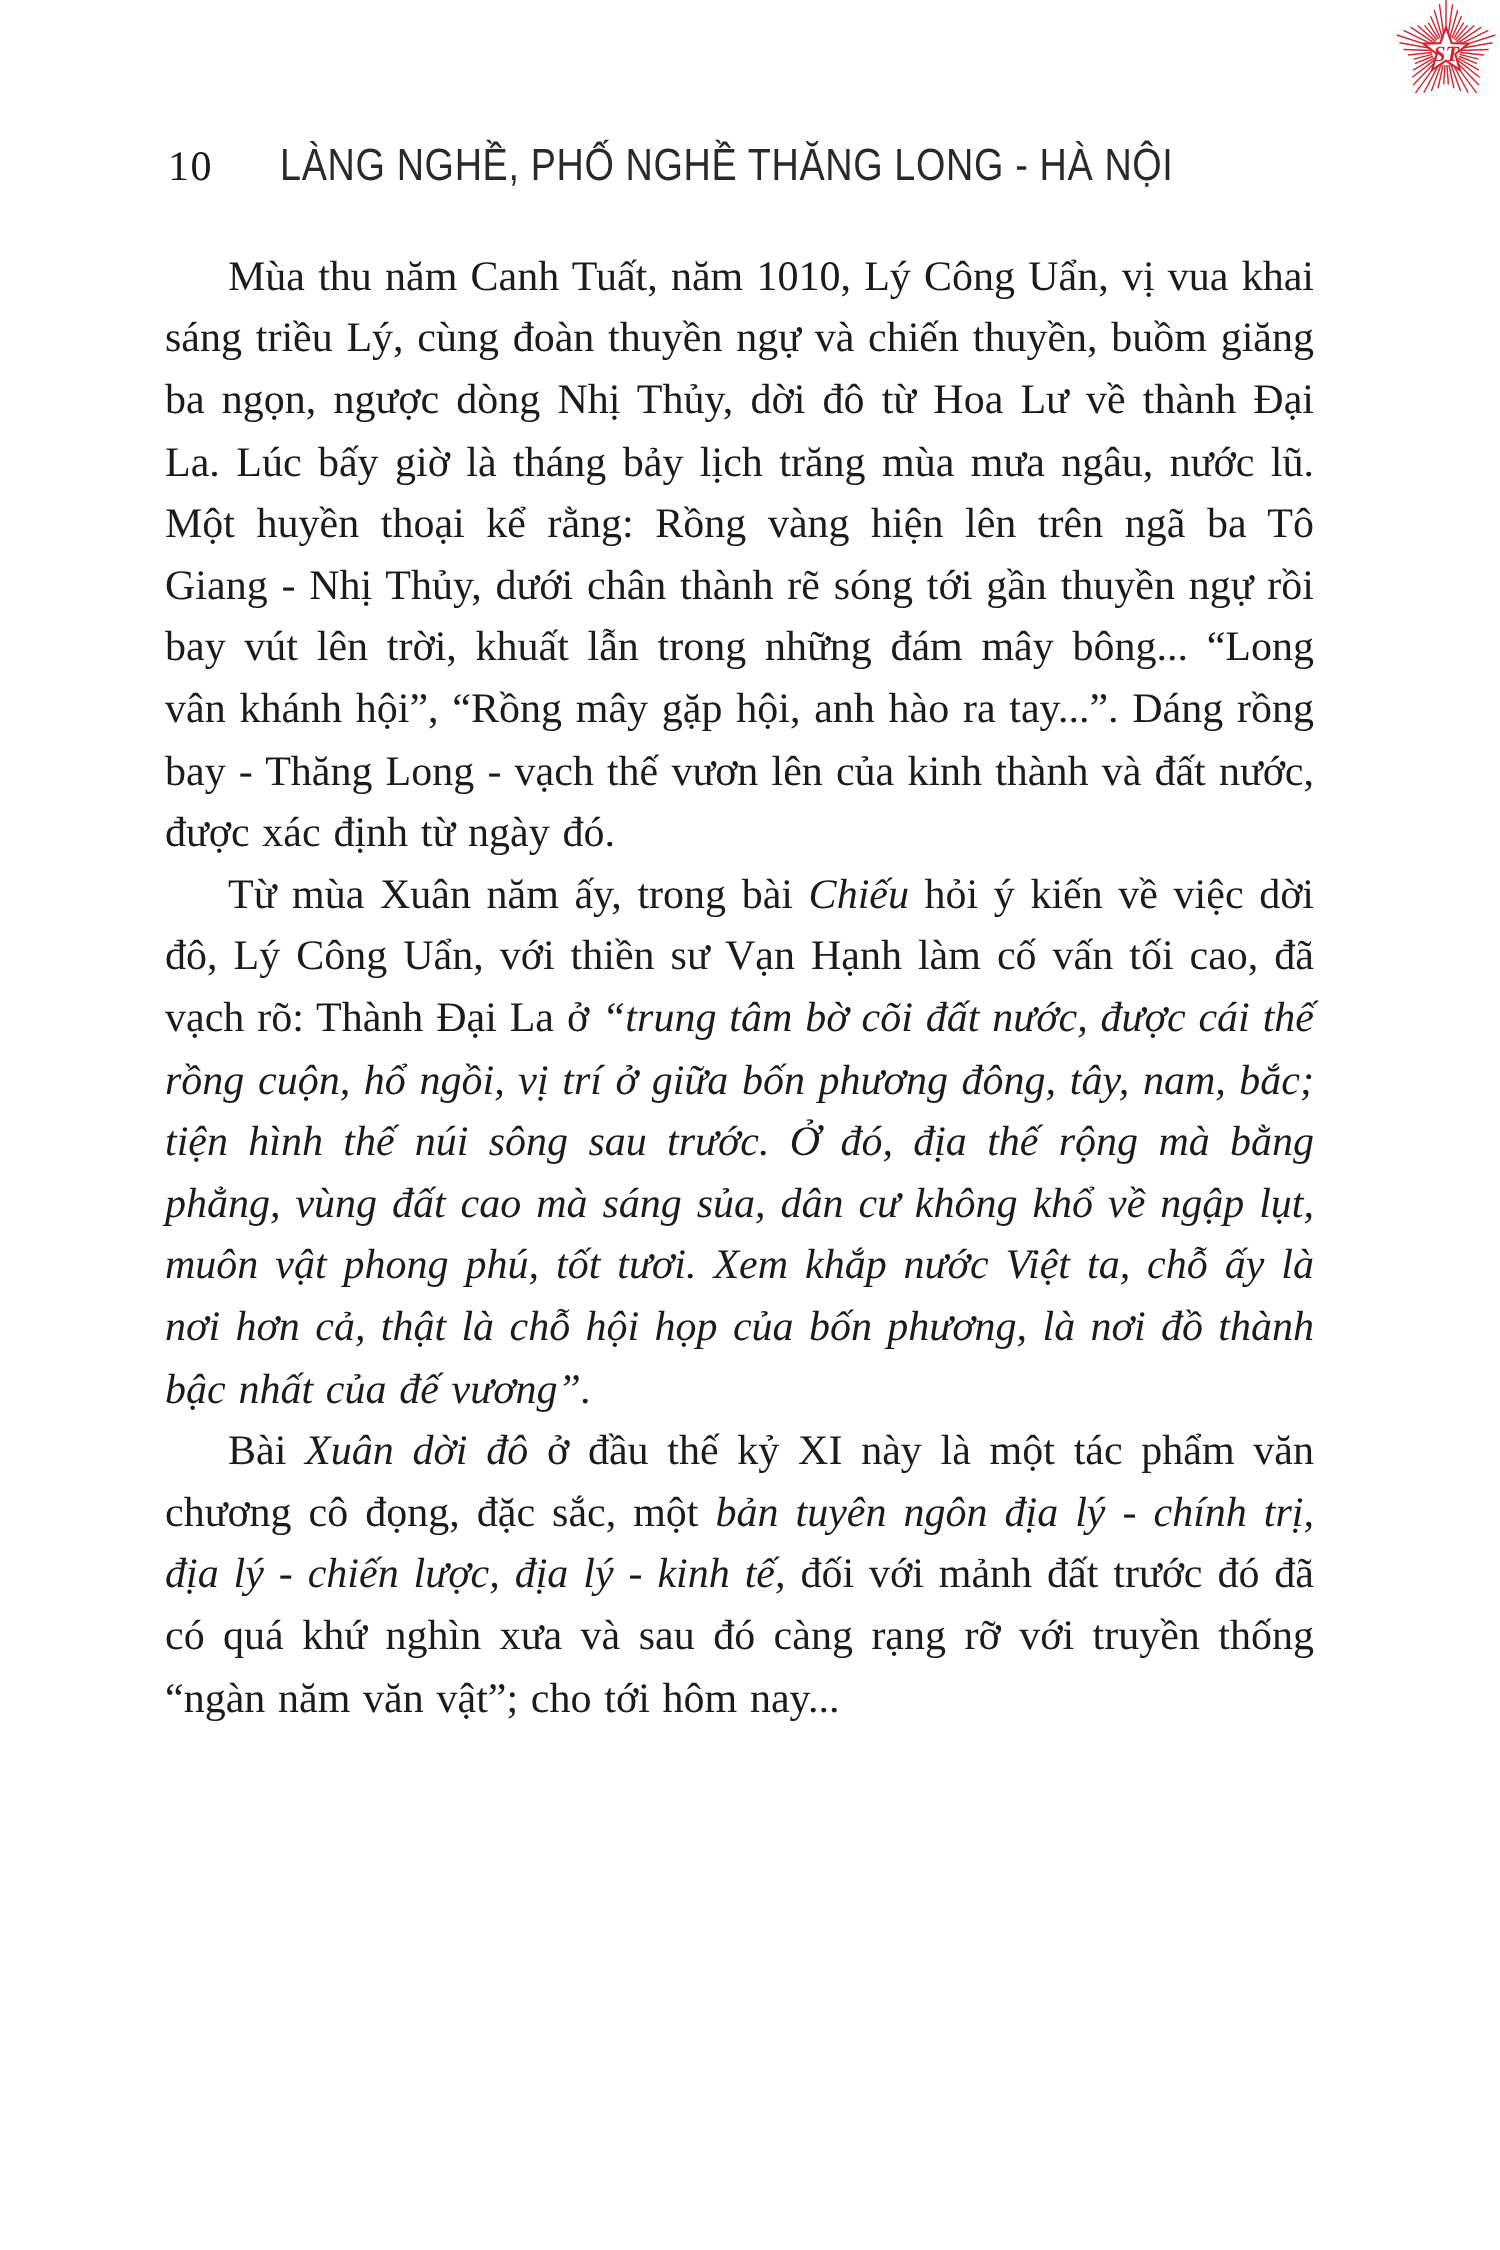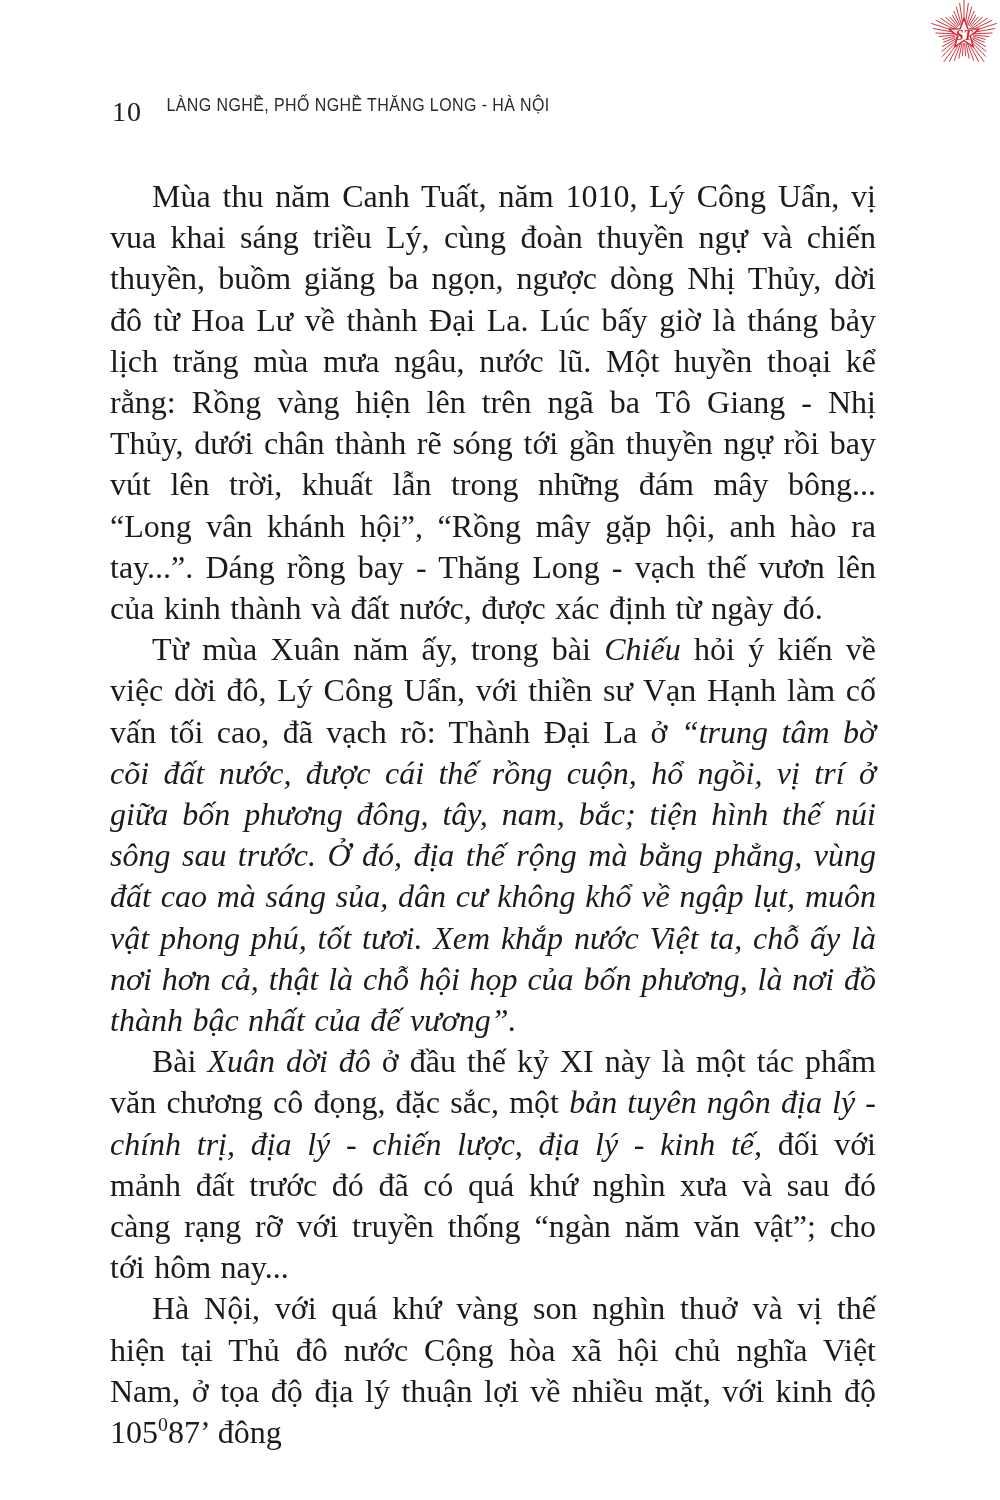--- a/index.html
+++ b/index.html
@@ -17,44 +17,44 @@
     position: absolute;
     left: 112px; top: 96px;
     font-size: 28px;
     letter-spacing: 1px;
   }
 
   .running-header {
     position: absolute;
     left: 130px; top: 94px;
     width: 650px;
-    text-align: left;
+    text-align: right;
     font-family: "Liberation Sans", "DejaVu Sans", sans-serif;
-    font-size: 19px;
+    font-size: 30px;
     color: #2a2a2a;
     white-space: nowrap;
   }
   .running-header .condense {
     display: inline-block;
     transform: scaleX(0.84);
     transform-origin: center center;
     letter-spacing: 0.5px;
   }
 
   .logo {
     position: absolute;
     left: 928px; top: -2px;
     width: 72px; height: 72px;
   }
 
   .body-text {
     position: absolute;
-    left: 110px; top: 176px;
+    left: 110px; top: 164px;
     width: 766px;
-    font-size: 32px;
+    font-size: 28px;
     line-height: 41.2px;
     text-align: justify;
     word-spacing: 1.5px;
   }
   .body-text p {
     margin: 0;
     text-indent: 42px;
   }
   .body-text em { }
   .body-text sup {
@@ -125,16 +125,15 @@
         </g>
       <path id="logo-star" stroke-linejoin="round" d="M50.00,28.00L55.29,42.72L70.92,43.20L58.56,52.78L62.93,67.80L50.00,59.00L37.07,67.80L41.44,52.78L29.08,43.20L44.71,42.72Z" fill="#ffffff" stroke="#cf2533" stroke-width="2"></path>
       <text id="logo-monogram" x="50" y="59" text-anchor="middle" font-family="Liberation Serif, DejaVu Serif, serif" font-size="20" font-style="italic" font-weight="bold" fill="#cf2533">ST</text>
     </svg>
   </div>
 
   <div class="body-text">
       <p><span>Mùa thu năm Canh Tuất, năm 1010, Lý Công Uẩn, vị vua khai sáng triều Lý, cùng đoàn thuyền ngự và chiến thuyền, buồm giăng ba ngọn, ngược dòng Nhị Thủy, dời đô từ Hoa Lư về thành Đại La. Lúc bấy giờ là tháng bảy lịch trăng mùa mưa ngâu, nước lũ. Một huyền thoại kể rằng: Rồng vàng hiện lên trên ngã ba Tô Giang - Nhị Thủy, dưới chân thành rẽ sóng tới gần thuyền ngự rồi bay vút lên trời, khuất lẫn trong những đám mây bông... “Long vân khánh hội”, “Rồng mây gặp hội, anh hào ra tay...”. Dáng rồng bay - Thăng Long - vạch thế vươn lên của kinh thành và đất nước, được xác định từ ngày đó.</span></p>
       <p><span>Từ mùa Xuân năm ấy, trong bài </span><em>Chiếu</em><span> hỏi ý kiến về việc dời đô, Lý Công Uẩn, với thiền sư Vạn Hạnh làm cố vấn tối cao, đã vạch rõ: Thành Đại La ở </span><em>“trung tâm bờ cõi đất nước, được cái thế rồng cuộn, hổ ngồi, vị trí ở giữa bốn phương đông, tây, nam, bắc; tiện hình thế núi sông sau trước. Ở đó, địa thế rộng mà bằng phẳng, vùng đất cao mà sáng sủa, dân cư không khổ về ngập lụt, muôn vật phong phú, tốt tươi. Xem khắp nước Việt ta, chỗ ấy là nơi hơn cả, thật là chỗ hội họp của bốn phương, là nơi đồ thành bậc nhất của đế vương”.</em></p>
       <p><span>Bài </span><em>Xuân dời đô</em><span> ở đầu thế kỷ XI này là một tác phẩm văn chương cô đọng, đặc sắc, một </span><em>bản tuyên ngôn địa lý - chính trị, địa lý - chiến lược, địa lý - kinh tế,</em><span> đối với mảnh đất trước đó đã có quá khứ nghìn xưa và sau đó càng rạng rỡ với truyền thống “ngàn năm văn vật”; cho tới hôm nay...</span></p>
-      <p><span>Hà Nội, với quá khứ vàng son nghìn thuở và vị thế hiện tại Thủ đô nước Cộng hòa xã hội chủ nghĩa Việt Nam, ở tọa độ địa lý thuận lợi về nhiều mặt, với kinh độ 105</span><sup>0</sup><span>87’ đông</span></p>
     </div>
 
 </div>
 
 </body></html>

